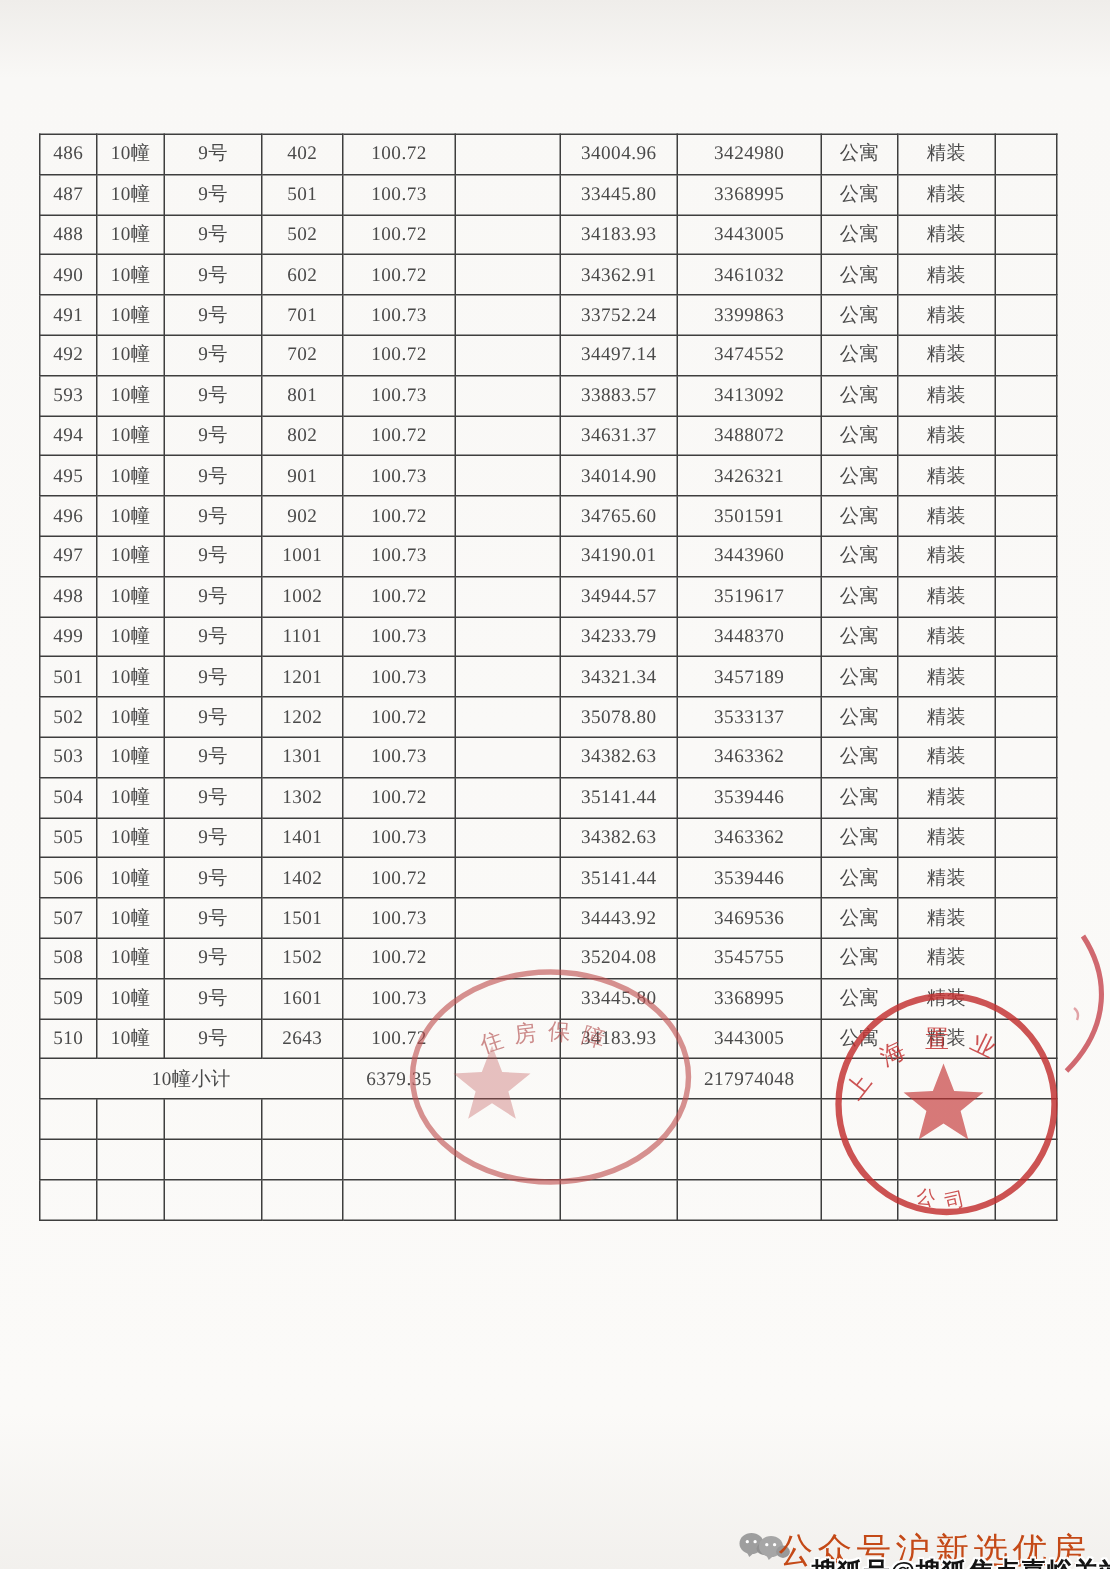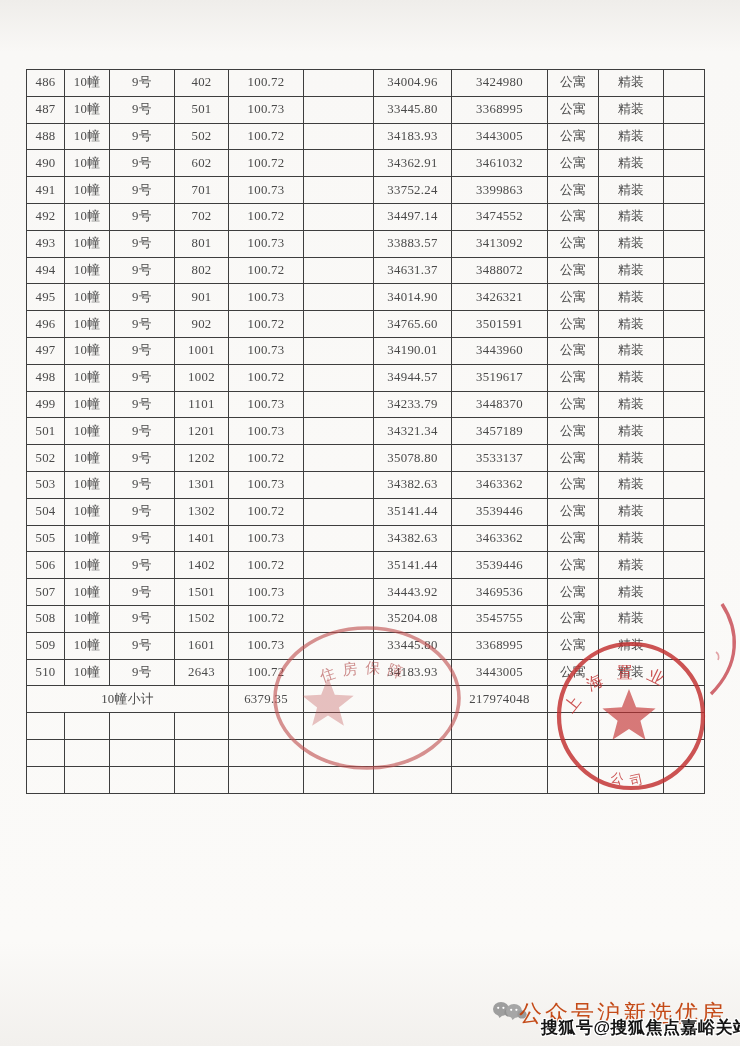--- a/index.html
+++ b/index.html
@@ -1,21 +1,21 @@
 <!DOCTYPE html>
 <html><head>
 <meta charset="utf-8">
 <style>
   html,body{margin:0;padding:0;}
   body{
     width:740px;height:1046px;position:relative;overflow:hidden;
     background:linear-gradient(180deg,#efedea 0%,#f9f8f6 5%,#fbfaf8 90%,#f2f0ed 100%);
     font-family:"Liberation Serif", serif;
   }
-  .page{position:absolute;inset:0;}
+  .page{position:absolute;inset:0;margin-top:20px;}
   table.sheet{
     position:absolute;left:26px;top:69px;width:678px;
     border-collapse:collapse;table-layout:fixed;
     background:transparent;
   }
   table.sheet td{
     border:1.4px solid #3e3e3e;
     height:25.8px;
     padding:0 1px;
     text-align:center;vertical-align:middle;
@@ -137,21 +137,21 @@
           <td>702</td>
           <td>100.72</td>
           <td></td>
           <td>34497.14</td>
           <td>3474552</td>
           <td>公寓</td>
           <td>精装</td>
           <td></td>
         </tr>
         <tr>
-          <td>493</td>
+          <td>593</td>
           <td>10幢</td>
           <td>9号</td>
           <td>801</td>
           <td>100.73</td>
           <td></td>
           <td>33883.57</td>
           <td>3413092</td>
           <td>公寓</td>
           <td>精装</td>
           <td></td>

